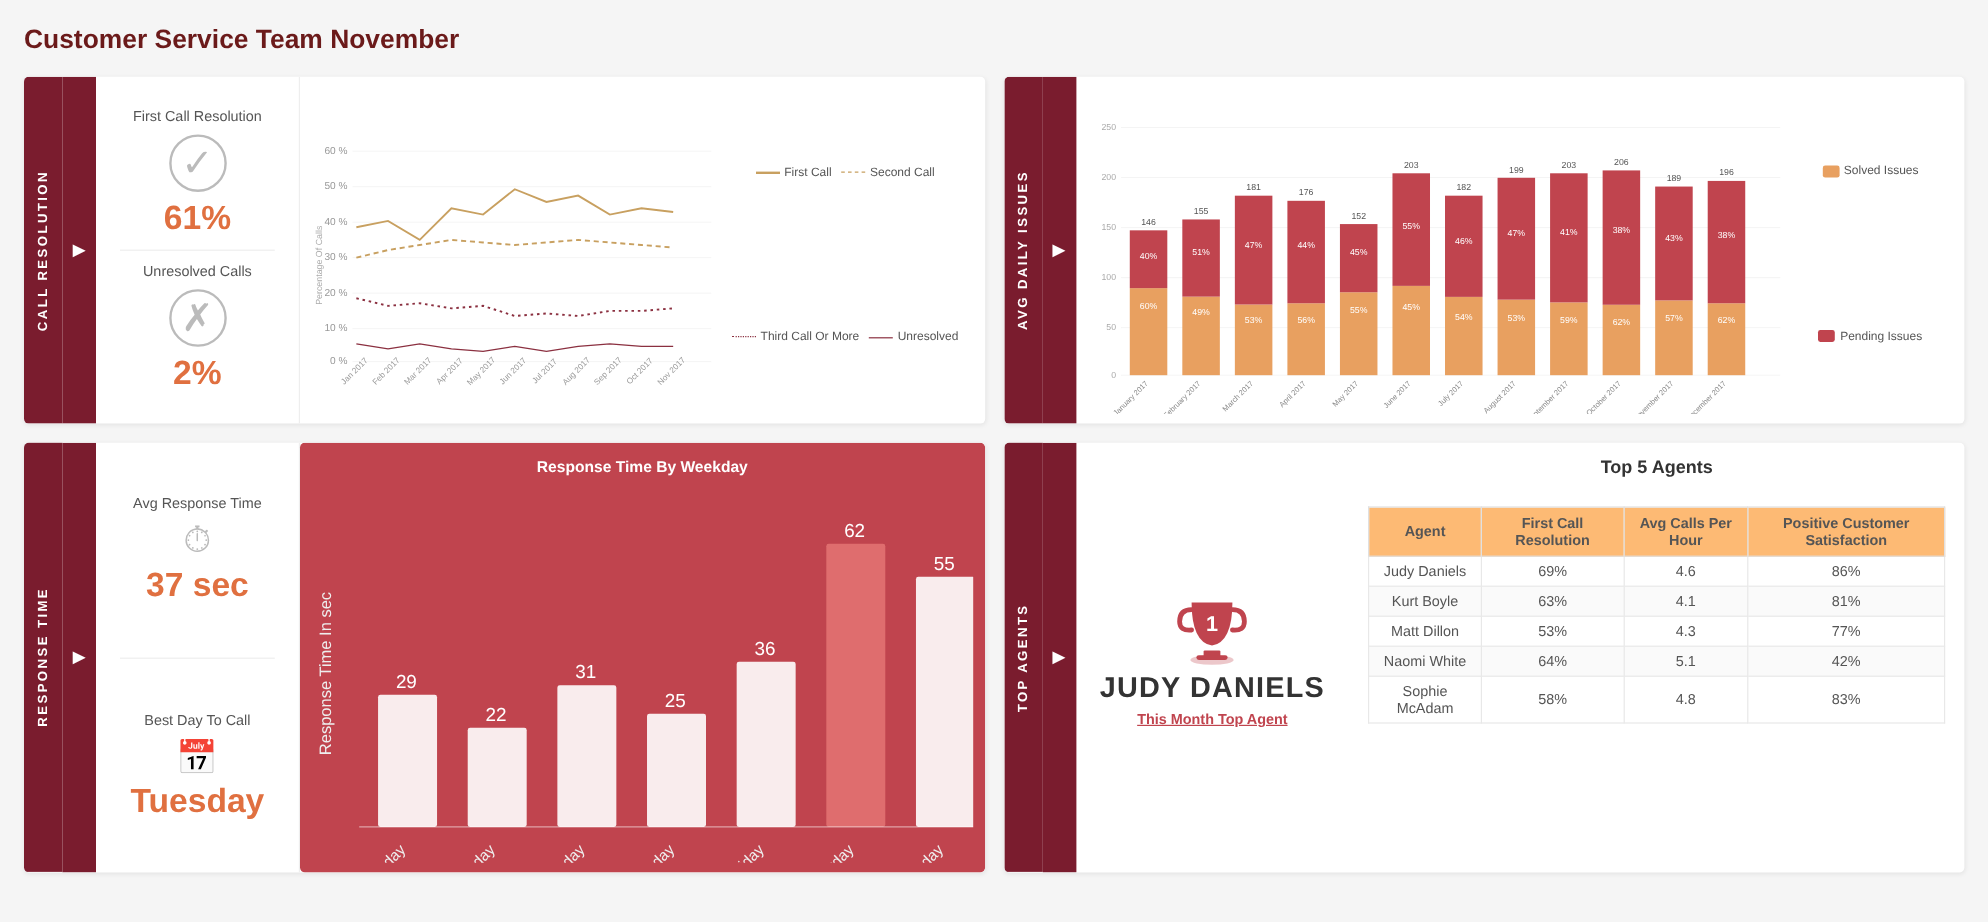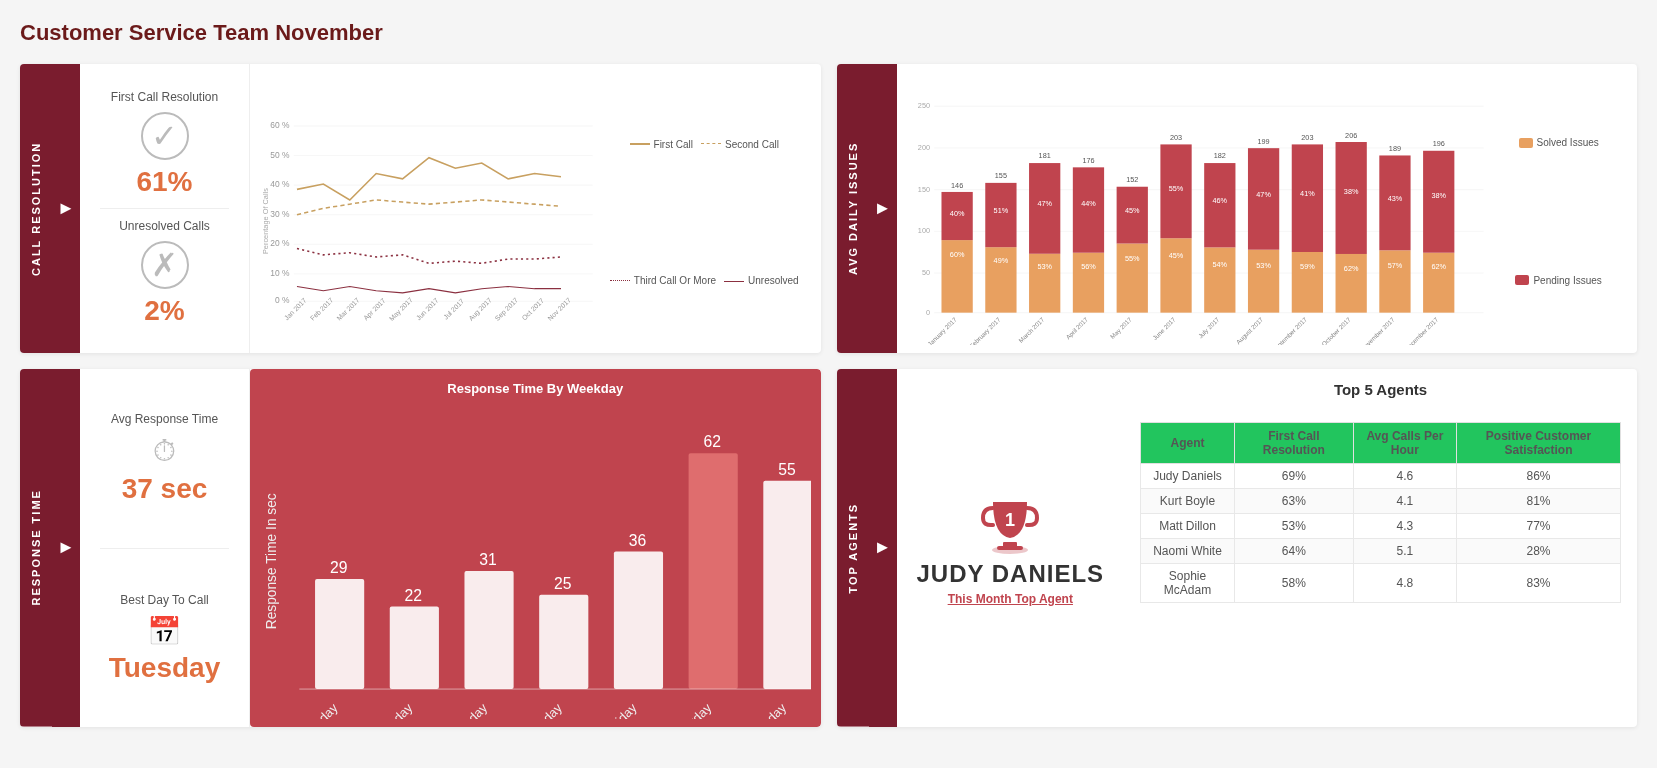--- a/index.html
+++ b/index.html
@@ -175,21 +175,21 @@
       color: #333;
       text-align: center;
       margin-bottom: 24px;
     }
     table.agents-table {
       width: 100%;
       border-collapse: collapse;
       font-size: 12px;
     }
     table.agents-table th {
-      background: #22c55e;
+      background: #fdba74;
       padding: 6px 8px;
       text-align: center;
       font-weight: 600;
       color: #555;
       border: 1px solid #e0e0e0;
     }
     table.agents-table td {
       padding: 5px 8px;
       text-align: center;
       border: 1px solid #e8e8e8;
@@ -522,21 +522,21 @@
               <tr>
                 <td>Matt Dillon</td>
                 <td>53%</td>
                 <td>4.3</td>
                 <td>77%</td>
               </tr>
               <tr>
                 <td>Naomi White</td>
                 <td>64%</td>
                 <td>5.1</td>
-                <td>28%</td>
+                <td>42%</td>
               </tr>
               <tr>
                 <td>Sophie McAdam</td>
                 <td>58%</td>
                 <td>4.8</td>
                 <td>83%</td>
               </tr>
             </tbody>
         </table>
       </div>

